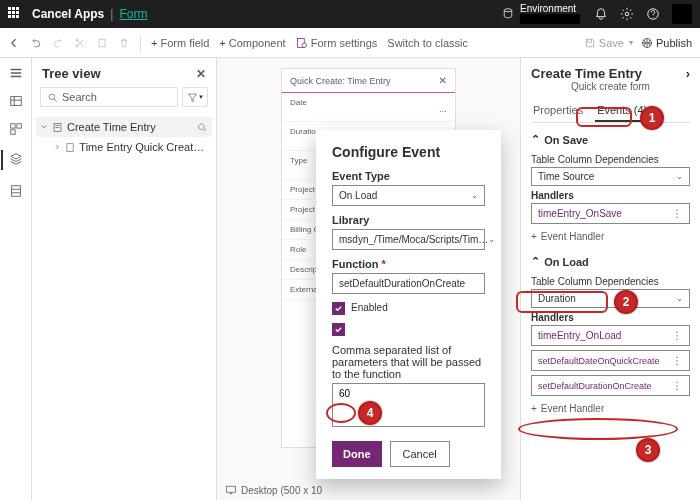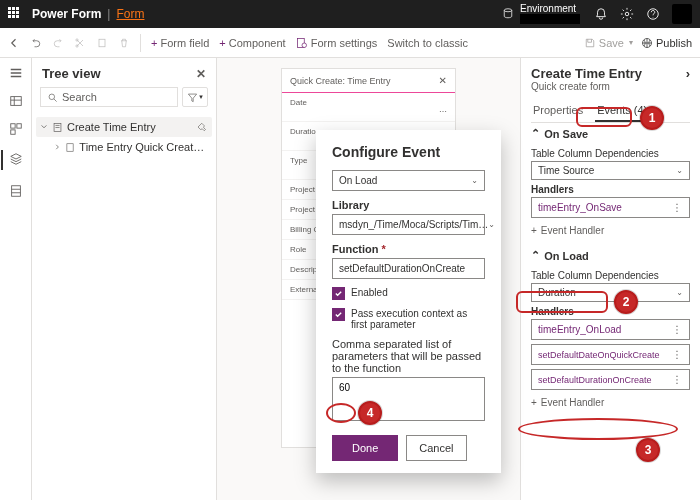--- a/index.html
+++ b/index.html
@@ -2,21 +2,21 @@
 <html><head>
 <meta charset="utf-8">
 <style>
   * { box-sizing: border-box; margin: 0; padding: 0; font-family: "Segoe UI", Arial, sans-serif; }
   body { width: 700px; height: 500px; overflow: hidden; background: #fff; font-size: 11px; color: #323130; position: relative; }
   .titlebar { height: 28px; background: #1f1f1f; color: #fff; display: flex; align-items: center; padding: 0 8px; font-size: 12px; }
   .waffle { width: 14px; height: 14px; display: grid; grid-template-columns: repeat(3,3px); grid-template-rows: repeat(3,3px); gap: 1px; margin-right: 10px; }
   .waffle span { background: #fff; }
   .tb-app { font-weight: 600; }
   .tb-sep { margin: 0 6px; color: #888; }
-  .tb-page { color: #f97316; text-decoration: underline; }
+  .tb-page { color: #14b8a6; text-decoration: underline; }
   .tb-spacer { flex: 1; }
   .tb-env { display: flex; align-items: center; gap: 6px; font-size: 10px; margin-right: 14px; }
   .tb-env svg { width: 12px; height: 12px; }
   .tb-env-black { background:#000; width:60px; height:10px; display:inline-block; }
   .tb-icons { display: flex; align-items: center; gap: 12px; }
   .tb-icons svg { width: 14px; height: 14px; }
   .avatar { width: 20px; height: 20px; background: #000; border-radius: 2px; }
   .cmdbar { height: 30px; border-bottom: 1px solid #e1dfdd; display: flex; align-items: center; padding: 0 8px; gap: 10px; color: #605e5c; font-size: 11px; }
   .cmdbar .grp { display:flex; align-items:center; gap:10px; }
   .cmdbar .right { margin-left:auto; display:flex; align-items:center; gap:8px; }
@@ -41,22 +41,22 @@
   .canvas { flex:1; background:#faf9f8; display:flex; flex-direction:column; align-items:center; padding:10px 0 0; position:relative; min-width:0; }
   .formcard { width:175px; background:#fff; border:1px solid #e1dfdd; height:380px; position:relative; }
   .formcard .fchdr { padding:6px 8px; font-size:9px; color:#605e5c; border-bottom:1px solid #ec4899; display:flex; align-items:center; }
   .formcard .fchdr .x { margin-left:auto; font-size:10px; }
   .formcard .frow { padding:5px 8px; font-size:8px; color:#605e5c; border-bottom:1px solid #f3f2f1; display:flex;flex-direction:column; }
   .formcard .frow .dots { margin-left:auto; }
   .canvasfoot { margin-top:auto; padding:4px 8px; font-size:10px; color:#605e5c; display:flex; align-items:center; gap:4px; width:100%; }
   .rightpane { width:180px; border-left:1px solid #e1dfdd; padding:8px 10px; overflow:hidden; font-size:11px; }
   .rp-title { font-size:13px; font-weight:600; display:flex; align-items:center; }
   .rp-title .chevr { margin-left:auto; }
-  .rp-sub { font-size:10px; color:#605e5c; margin-bottom:8px; }
-  .tabs { display:flex; gap:10px; border-bottom:1px solid #e1dfdd; }
+  .rp-sub { font-size:10px; color:#605e5c; margin-bottom:8px;text-align:center; }
+  .tabs { display:flex; gap:10px; border-bottom:1px solid #e1dfdd; margin-bottom:6px; }
   .tabs .tab { padding:4px 2px; font-size:11px; color:#605e5c; }
   .tabs .tab.act { color:#323130; border-bottom:2px solid #323130; }
   .section-hdr { display:flex; align-items:center; gap:4px; font-weight:600; font-size:11px; padding:4px 0; }
   .lbl { font-size:10px; color:#323130; margin:4px 0 2px; }
   .selectbox { border:1px solid #8a8886; padding:3px 6px; font-size:10px; display:flex; align-items:center; }
   .selectbox .dd { margin-left:auto; font-size:8px; color:#605e5c; }
   .handler { border:1px solid #8a8886; padding:4px 6px; font-size:10px; color:#742774; display:flex; align-items:center; margin-bottom:4px; }
   .handler .dots { margin-left:auto; color:#605e5c; letter-spacing:1px; }
   .addh { font-size:10px; color:#605e5c; padding:3px 0; display:flex; gap:4px; }
   .callout { position:absolute; width:24px; height:24px; background:#c62828; border:2px solid #b71c1c; border-radius:50%; color:#fff; font-weight:700; font-size:12px; display:flex; align-items:center; justify-content:center; z-index:60; box-shadow:0 0 0 1px rgba(0,0,0,.15); }
@@ -67,39 +67,39 @@
   .modal h2 { font-size:14px; font-weight:600; margin-bottom:10px; }
   .modal .mlbl { font-size:11px; font-weight:600; margin:8px 0 3px; }
   .modal .req::after { content:" *"; color:#a4262c; }
   .modal .minput { width:100%; border:1px solid #8a8886; padding:4px 6px; font-size:10px; display:flex; align-items:center; }
   .modal .minput .dd { margin-left:auto; font-size:8px; color:#605e5c; }
   .modal .chk { display:flex; align-items:flex-start; gap:6px; font-size:10px; margin:8px 0; }
   .modal .chkbox { width:13px; height:13px; background:#742774; display:flex; align-items:center; justify-content:center; flex-shrink:0; }
   .modal .chkbox svg { width:9px; height:9px; }
   .modal .ta { width:100%; height:44px; border:1px solid #8a8886; padding:4px 6px; font-size:10px; resize:none; }
   .modal .btns { display:flex; gap:8px; margin-top:12px; }
-  .modal .btn-p { background:#742774; color:#fff; border:none; padding:6px 20px; font-size:11px; font-weight:400; }
+  .modal .btn-p { background:#742774; color:#fff; border:none; padding:6px 11px; font-size:11px; font-weight:700; }
   .modal .btn-s { background:#fff; color:#323130; border:1px solid #8a8886; padding:6px 12px; font-size:11px; }
 </style>
 </head>
 <body>
 
 <div class="titlebar">
   <div class="waffle">
       <span></span>
       <span></span>
       <span></span>
       <span></span>
       <span></span>
       <span></span>
       <span></span>
       <span></span>
       <span></span>
     </div>
-  <span class="tb-app">Power Form</span>
+  <span class="tb-app">Cancel Apps</span>
   <span class="tb-sep">|</span>
   <span class="tb-page">Form</span>
   <div class="tb-spacer"></div>
   <div class="tb-env">
     <svg viewBox="0 0 16 16">
         <ellipse cx="8" cy="3" rx="5" ry="2" fill="none" stroke="#fff"></ellipse>
         <path d="M3 3v8c0 1.1 2.2 2 5 2s5-.9 5-2V3" fill="none" stroke="#fff"></path>
       </svg>
     <div style="display:flex;flex-direction:column;line-height:1;">
       <span>Environment</span>
@@ -282,20 +282,27 @@
       <div class="frow">
           <span>Role</span>
         </div>
       <div class="frow">
           <span>Description</span>
         </div>
       <div class="frow">
           <span>External Comments</span>
         </div>
     </div>
+    <div class="canvasfoot">
+      <svg width="12" height="12" viewBox="0 0 16 16">
+          <rect x="2" y="3" width="12" height="8" fill="none" stroke="#605e5c"></rect>
+          <path d="M6 13h4M8 11v2" stroke="#605e5c"></path>
+        </svg>
+      <span>Desktop (500 x 10</span>
+    </div>
   </div>
 
   <div class="rightpane">
     <div class="rp-title">
         <span>Create Time Entry</span>
         <span class="chevr">›</span>
       </div>
     <div class="rp-sub">Quick create form</div>
     <div class="tabs">
       <div class="tab">Properties</div>
@@ -344,20 +351,21 @@
       </div>
     <div class="addh">
         <span>+</span>
         <span>Event Handler</span>
       </div>
   </div>
 </div>
 
 <div class="modal">
   <h2>Configure Event</h2>
+  <div class="mlbl">Event Type</div>
   <div class="minput">
       <span>On Load</span>
       <span class="dd">⌄</span>
     </div>
   <div class="mlbl">Library</div>
   <div class="minput">
       <span>msdyn_/Time/Moca/Scripts/Tim…</span>
       <span class="dd">⌄</span>
     </div>
   <div class="mlbl req">Function</div>
@@ -371,21 +379,20 @@
         </svg>
       </div>
     <span>Enabled</span>
   </div>
   <div class="chk">
     <div class="chkbox">
         <svg viewBox="0 0 10 10">
           <path d="M2 5l2 2 4-4" stroke="#fff" fill="none" stroke-width="1.5"></path>
         </svg>
       </div>
-    <span>Pass execution context as first parameter</span>
   </div>
   <div class="mlbl" style="font-weight:400">Comma separated list of parameters that will be passed to the function</div>
   <textarea class="ta" style="">60</textarea>
   <div class="btns">
     <button class="btn-p">Done</button>
     <button class="btn-s">Cancel</button>
   </div>
 </div>
 
 <div class="redbox" style="left:576px; top:107px; width:56px; height:20px;"></div>

